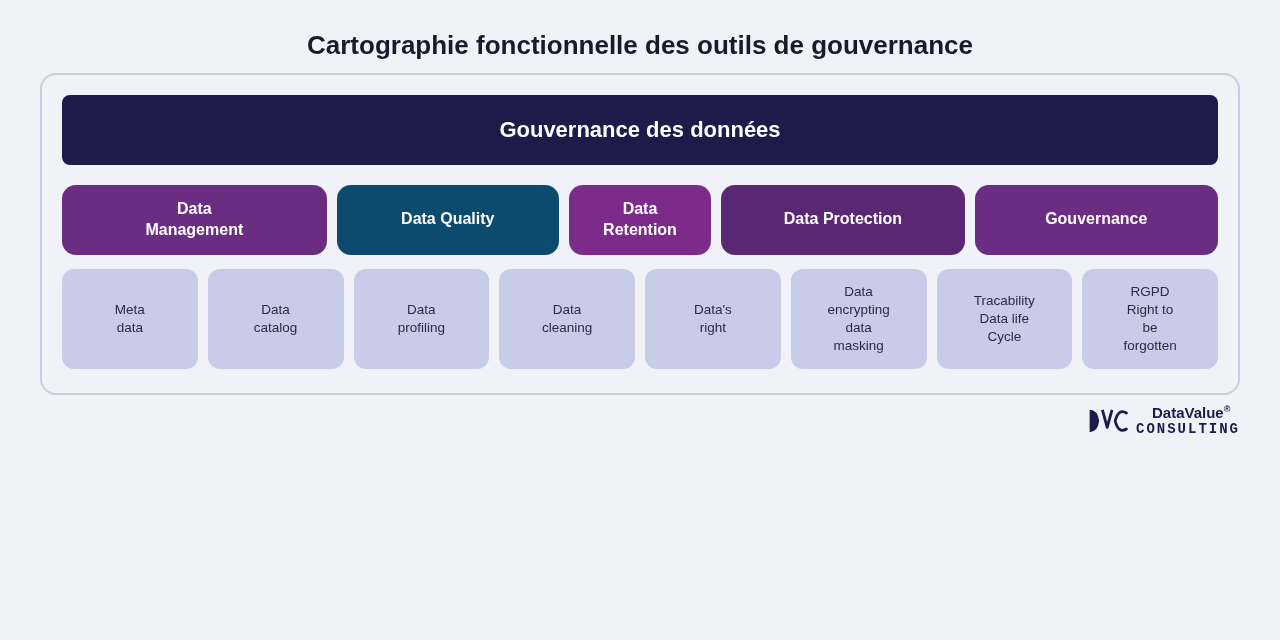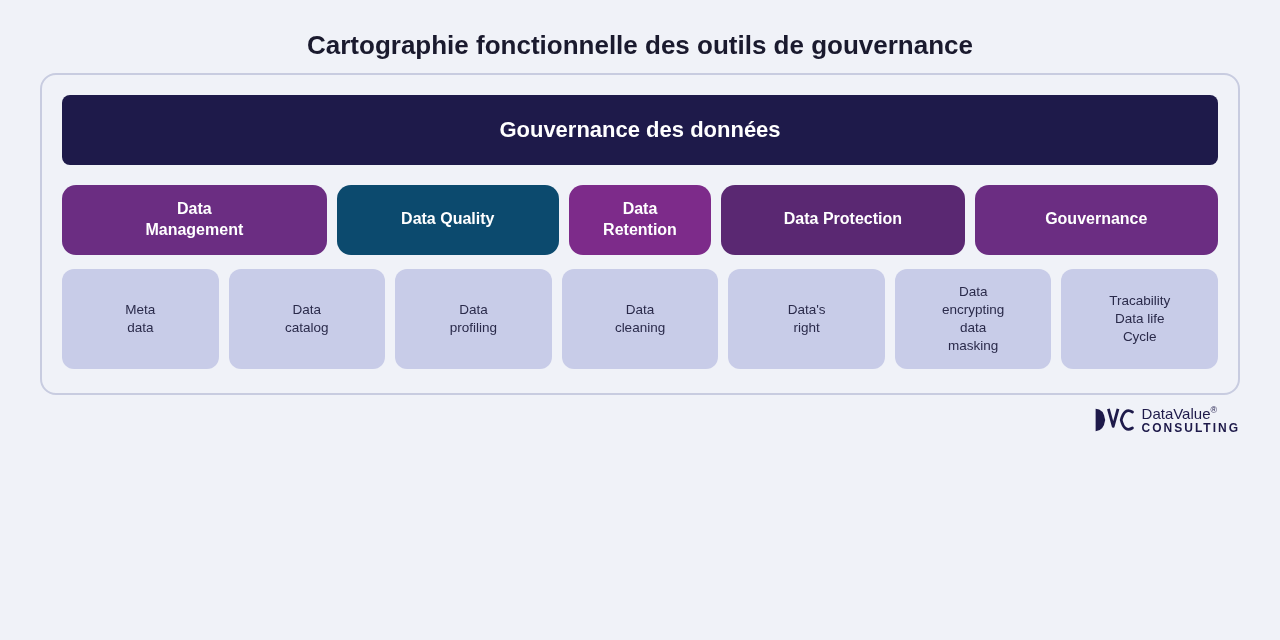--- a/index.html
+++ b/index.html
@@ -99,29 +99,31 @@
     }
 
     .logo-text-block {
       display: flex;
       flex-direction: column;
       line-height: 1.1;
     }
 
     .logo-main {
       font-size: 15px;
-      font-weight: 400;
+      font-weight: 700;
       color: #1e1a4a;
+      margin-left: 16px;
     }
 
     .logo-sub {
-      font-size: 12px;
+      font-size: 14px;
       font-weight: 600;
       color: #1e1a4a;
       letter-spacing: 2px;
+      font-family: Liberation Mono, monospace;
     }
 
     
     .dvc-logo {
       width: 40px;
       height: 30px;
     }
   </style>
 </head>
 <body>
@@ -141,20 +143,21 @@
   </div>
 
   <div class="items-row">
     <div class="item-box">Meta<br>data</div>
     <div class="item-box">Data<br>catalog</div>
     <div class="item-box">Data<br>profiling</div>
     <div class="item-box">Data<br>cleaning</div>
     <div class="item-box">Data's<br>right</div>
     <div class="item-box">Data<br>encrypting<br>data<br>masking</div>
     <div class="item-box">Tracability<br>Data life<br>Cycle</div>
+    <div class="item-box">RGPD<br>Right to<br>be<br>forgotten</div>
   </div>
 
 </div>
 
 <div class="logo-area">
   <svg class="dvc-logo" viewBox="0 0 50 36" xmlns="http://www.w3.org/2000/svg">
 
     <path d="M2 4 Q2 18 2 32 Q12 32 14 18 Q12 4 2 4Z" fill="#1e1a4a"></path>
 
     <path d="M18 4 L24 26 L30 4" fill="none" stroke="#1e1a4a" stroke-width="3.5" stroke-linejoin="round"></path>

